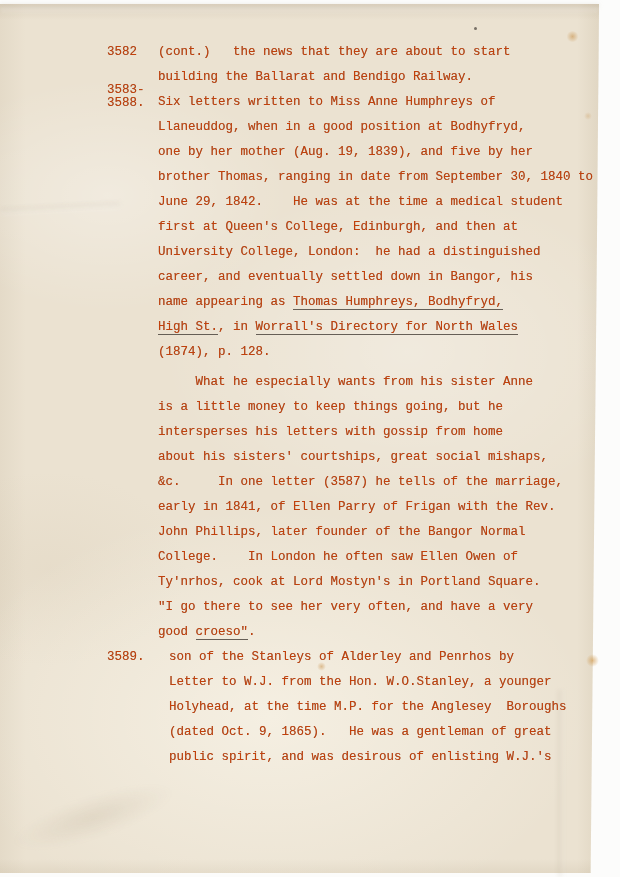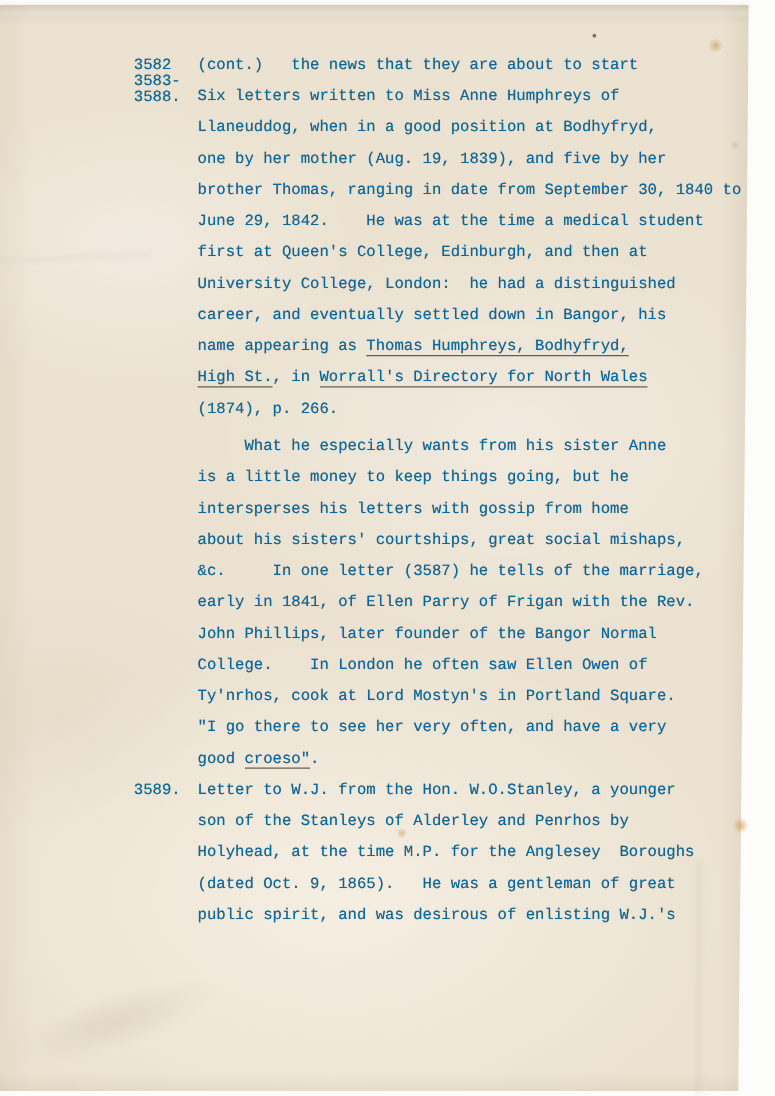--- a/index.html
+++ b/index.html
@@ -55,40 +55,40 @@
     background:radial-gradient(circle, rgba(205,145,63,0.60), rgba(205,145,63,0) 70%);}
   .fox-3{left:317px;top:662px;width:9px;height:9px;
     background:radial-gradient(circle, rgba(198,140,66,0.50), rgba(198,140,66,0) 70%);}
   .fox-4{left:584px;top:112px;width:8px;height:8px;
     background:radial-gradient(circle, rgba(198,140,66,0.28), rgba(198,140,66,0) 70%);}
   .fleck{left:474px;top:27px;width:3px;height:3px;background:#5a544c;opacity:.8;}
   
   .content{
     position:absolute;
     left:0;top:40px;width:599px;
-    color:#0369a1;
+    color:#c2410c;
     font-size:12.5px;
     text-shadow:0 0 0.6px rgba(77,71,63,0.55);
   }
   .entry{display:flex;align-items:flex-start;}
   .entry + .entry{margin-top:0;}
   .num{
     flex:none;
     width:51px;
     margin-left:107px;
     line-height:25px;
     white-space:pre;
   }
   .num.stacked{line-height:13px;margin-top:-6px;}
   .body{flex:none;width:430px;}
   .para .line{line-height:25px;white-space:pre;}
   .para + .para{margin-top:5px;}
   .u{border-bottom:1.2px solid rgba(77,71,63,0.85);}
   .gap-a{margin-top:38px;}   
-  .gap-b{margin-top:25px;}   
+  .gap-b{margin-top:25px;justify-content:space-between;}   
 </style>
 </head>
 <body>
 
 <div class="paper"></div>
 <div class="crease crease-top"></div>
 <div class="crease crease-midleft"></div>
 <div class="crease crease-bottomleft"></div>
 <div class="crease crease-right"></div>
 <div class="fox fox-1"></div>
@@ -97,60 +97,61 @@
 <div class="fox fox-4"></div>
 <div class="fox fleck"></div>
 
 <div class="content">
   <div>
       <div class="entry ">
         <div class="num"><div>3582</div></div>
         <div class="body">
           <div class="para">
             <div class="line"><span>(cont.)   the news that they are about to start</span></div>
+            <div class="line"><span>building the Ballarat and Bendigo Railway.</span></div>
           </div>
         </div>
       </div>
       <div class="entry gap-a">
         <div class="num stacked"><div>3583-</div><div>3588.</div></div>
         <div class="body">
           <div class="para">
             <div class="line"><span>Six letters written to Miss Anne Humphreys of</span></div>
             <div class="line"><span>Llaneuddog, when in a good position at Bodhyfryd,</span></div>
             <div class="line"><span>one by her mother (Aug. 19, 1839), and five by her</span></div>
             <div class="line"><span>brother Thomas, ranging in date from September 30, 1840 to</span></div>
             <div class="line"><span>June 29, 1842.    He was at the time a medical student</span></div>
             <div class="line"><span>first at Queen's College, Edinburgh, and then at</span></div>
             <div class="line"><span>University College, London:  he had a distinguished</span></div>
             <div class="line"><span>career, and eventually settled down in Bangor, his</span></div>
             <div class="line"><span>name appearing as </span><span class="u">Thomas Humphreys, Bodhyfryd,</span></div>
             <div class="line"><span class="u">High St.</span><span>, in </span><span class="u">Worrall's Directory for North Wales</span></div>
-            <div class="line"><span>(1874), p. 266.</span></div>
+            <div class="line"><span>(1874), p. 128.</span></div>
           </div>
           <div class="para">
             <div class="line"><span>     What he especially wants from his sister Anne</span></div>
             <div class="line"><span>is a little money to keep things going, but he</span></div>
             <div class="line"><span>intersperses his letters with gossip from home</span></div>
             <div class="line"><span>about his sisters' courtships, great social mishaps,</span></div>
             <div class="line"><span>&amp;c.     In one letter (3587) he tells of the marriage,</span></div>
             <div class="line"><span>early in 1841, of Ellen Parry of Frigan with the Rev.</span></div>
             <div class="line"><span>John Phillips, later founder of the Bangor Normal</span></div>
             <div class="line"><span>College.    In London he often saw Ellen Owen of</span></div>
             <div class="line"><span>Ty'nrhos, cook at Lord Mostyn's in Portland Square.</span></div>
             <div class="line"><span>"I go there to see her very often, and have a very</span></div>
             <div class="line"><span>good </span><span class="u">croeso"</span><span>.</span></div>
           </div>
         </div>
       </div>
       <div class="entry gap-b">
         <div class="num"><div>3589.</div></div>
         <div class="body">
           <div class="para">
+            <div class="line"><span>son of the Stanleys of Alderley and Penrhos by</span></div>
             <div class="line"><span>Letter to W.J. from the Hon. W.O.Stanley, a younger</span></div>
-            <div class="line"><span>son of the Stanleys of Alderley and Penrhos by</span></div>
             <div class="line"><span>Holyhead, at the time M.P. for the Anglesey  Boroughs</span></div>
             <div class="line"><span>(dated Oct. 9, 1865).   He was a gentleman of great</span></div>
             <div class="line"><span>public spirit, and was desirous of enlisting W.J.'s</span></div>
           </div>
         </div>
       </div>
     </div>
 </div>
 
 </body></html>

